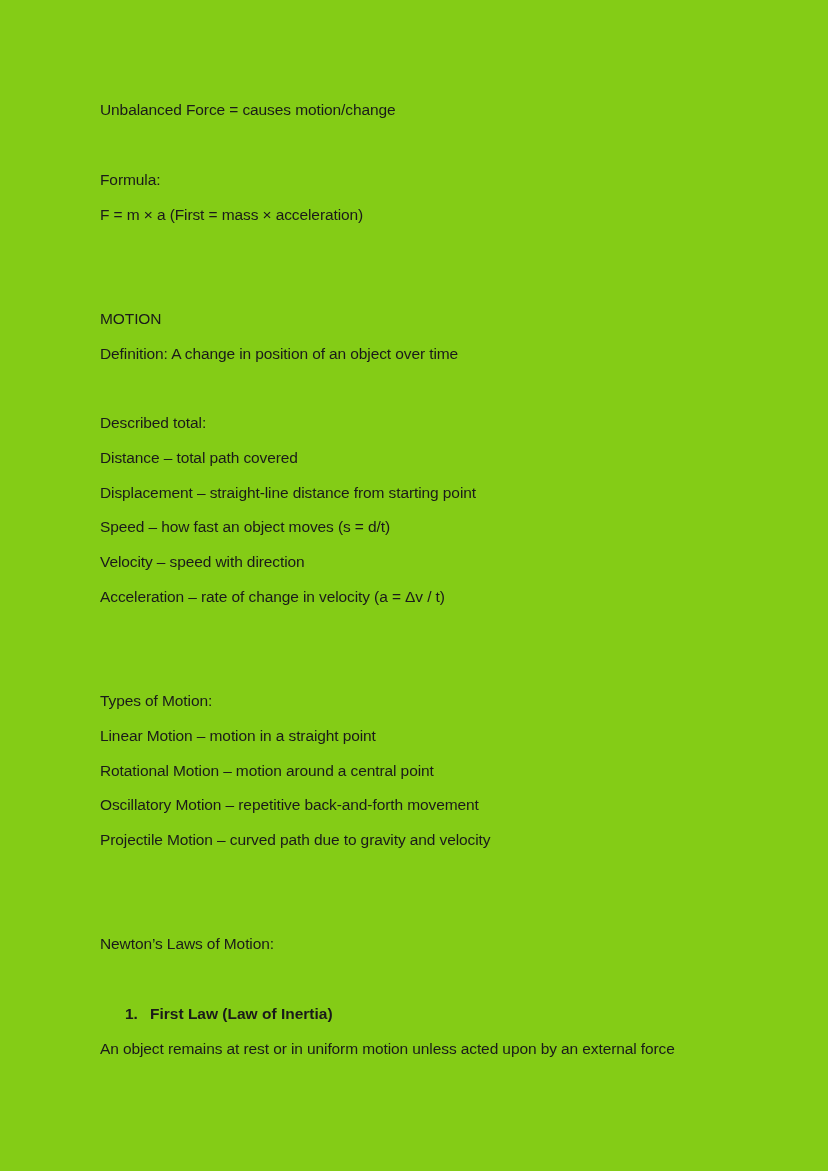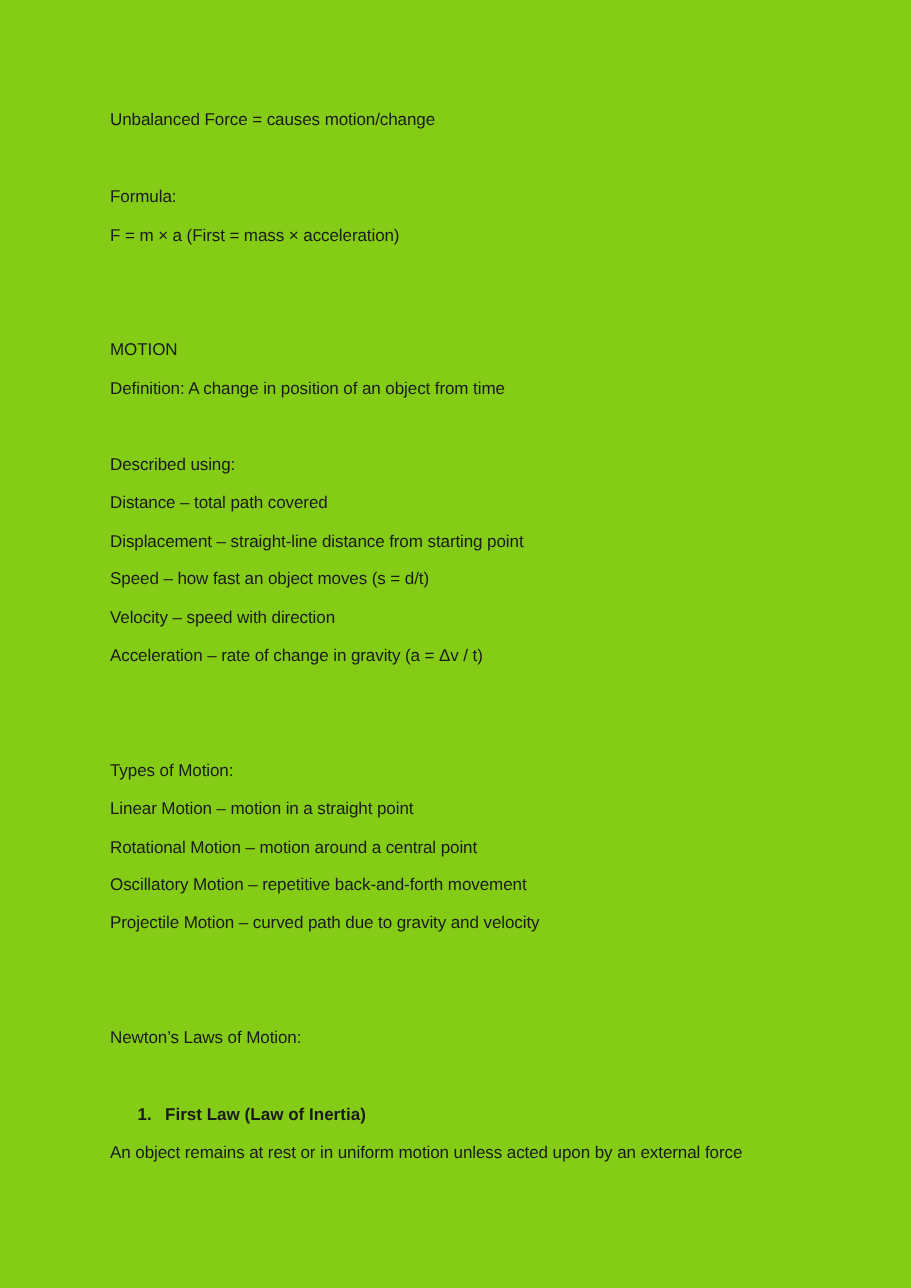--- a/index.html
+++ b/index.html
@@ -46,28 +46,28 @@
 <body>
 
 <div class="page">
 
   <div class="line" style="top:100px">Unbalanced Force = causes motion/change</div>
 
   <div class="line" style="top:170px">Formula:</div>
   <div class="line" style="top:205px">F = m × a (First = mass × acceleration)</div>
 
   <div class="line" style="top:309px">MOTION</div>
-  <div class="line" style="top:344px">Definition: A change in position of an object from time</div>
+  <div class="line" style="top:344px">Definition: A change in position of an object over time</div>
 
-  <div class="line" style="top:413px">Described using:</div>
+  <div class="line" style="top:413px">Described total:</div>
   <div class="line" style="top:483px">Displacement – straight-line distance from starting point</div>
   <div class="line" style="top:448px">Distance – total path covered</div>
   <div class="line" style="top:517px">Speed – how fast an object moves (s = d/t)</div>
   <div class="line" style="top:552px">Velocity – speed with direction</div>
-  <div class="line" style="top:587px">Acceleration – rate of change in gravity (a = Δv / t)</div>
+  <div class="line" style="top:587px">Acceleration – rate of change in velocity (a = Δv / t)</div>
 
   <div class="line" style="top:691px">Types of Motion:</div>
   <div class="line" style="top:726px">Linear Motion – motion in a straight point</div>
   <div class="line" style="top:761px">Rotational Motion – motion around a central point</div>
   <div class="line" style="top:795px">Oscillatory Motion – repetitive back-and-forth movement</div>
   <div class="line" style="top:830px">Projectile Motion – curved path due to gravity and velocity</div>
 
   <div class="line" style="top:934px">Newton’s Laws of Motion:</div>
 
   <div class="list-item" style="top:1004px">

